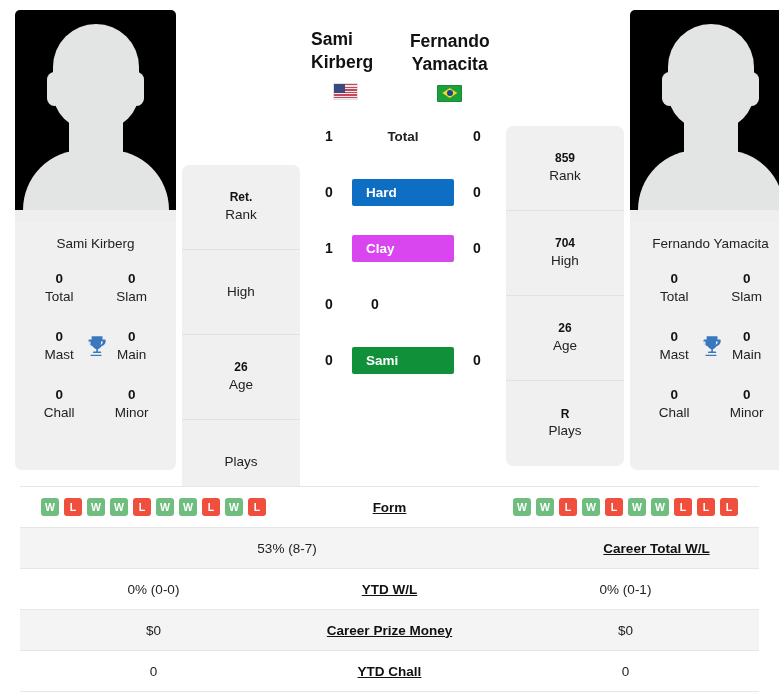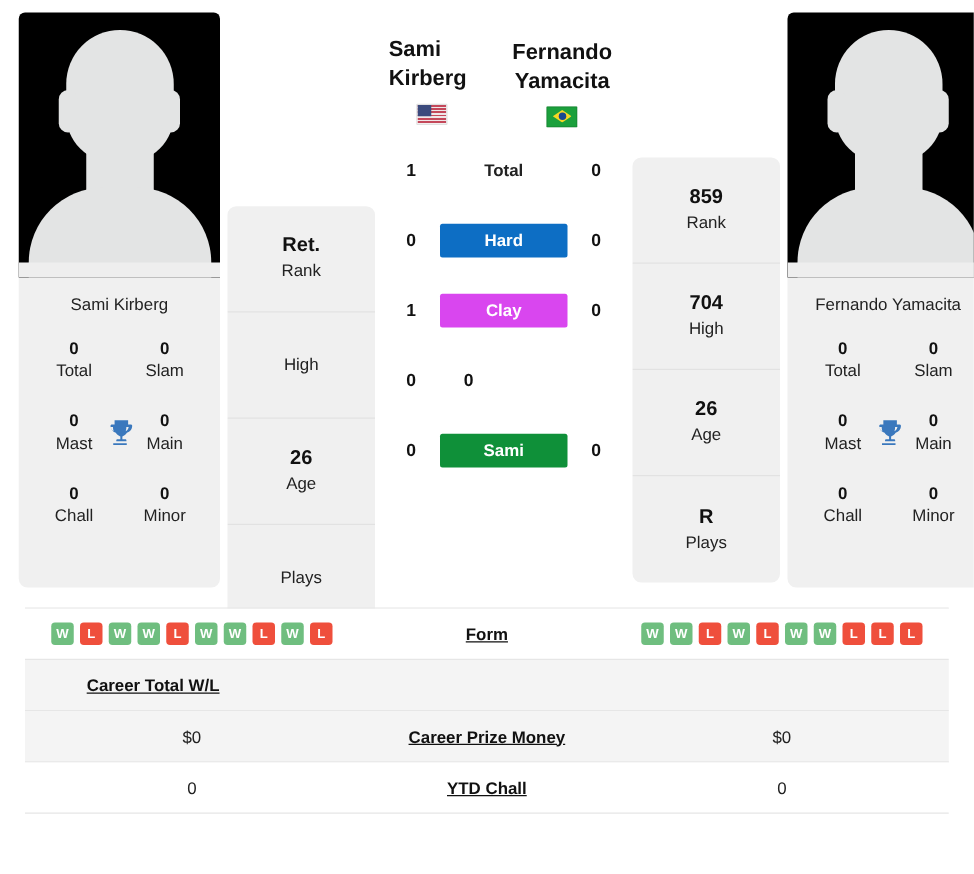--- a/index.html
+++ b/index.html
@@ -111,21 +111,21 @@
     overflow: hidden;
   }
   .info-row {
     height: 85px;
     display: flex; flex-direction: column;
     align-items: center; justify-content: center;
     border-bottom: 1px solid #e2e2e2;
   }
   .info-row:last-child { border-bottom: none; }
   .info-val {
-    font-size: 16px; font-weight: bold; color: #111;
+    font-size: 12px; font-weight: bold; color: #111;
     line-height: 1.3; min-height: 0;
   }
   .info-lab { font-size: 13.5px; color: #222; line-height: 1.35; }
 
   
   .h2h-col {
     flex: 1 1 auto;
     display: flex; flex-direction: column;
     padding-top: 0;
   }
@@ -184,21 +184,21 @@
   }
   .surface-row.total { height: 56px; }
   .surf-score {
     flex: 0 0 46px; text-align: center;
     font-size: 14px; font-weight: bold; color: #111;
   }
   .surf-mid { flex: 1 1 auto; display: flex; justify-content: center; }
   .surf-badge {
     display: inline-block;
     min-width: 102px;
-    text-align: center;
+    text-align: left;
     padding: 6px 14px;
     font-size: 13.5px; font-weight: bold;
     color: #ffffff;
     border-radius: 2px;
   }
   .surf-plain {
     font-size: 13.5px; font-weight: bold; color: #222;
     text-align: center; min-width: 102px;
     padding: 6px 14px;
   }
@@ -460,23 +460,29 @@
             <div class="form-badge w">W</div>
             <div class="form-badge w">W</div>
             <div class="form-badge l">L</div>
             <div class="form-badge l">L</div>
             <div class="form-badge l">L</div>
           </div>
       </div>
     </div>
 
     <div class="cmp-row odd">
+      <div class="cmp-cell">53% (8-7)</div>
       <div class="cmp-cell label">Career Total W/L</div>
     </div>
 
+    <div class="cmp-row">
+      <div class="cmp-cell">0% (0-0)</div>
+      <div class="cmp-cell label">YTD W/L</div>
+      <div class="cmp-cell">0% (0-1)</div>
+    </div>
 
     <div class="cmp-row odd">
       <div class="cmp-cell">$0</div>
       <div class="cmp-cell label">Career Prize Money</div>
       <div class="cmp-cell">$0</div>
     </div>
 
     <div class="cmp-row">
       <div class="cmp-cell">0</div>
       <div class="cmp-cell label">YTD Chall</div>

